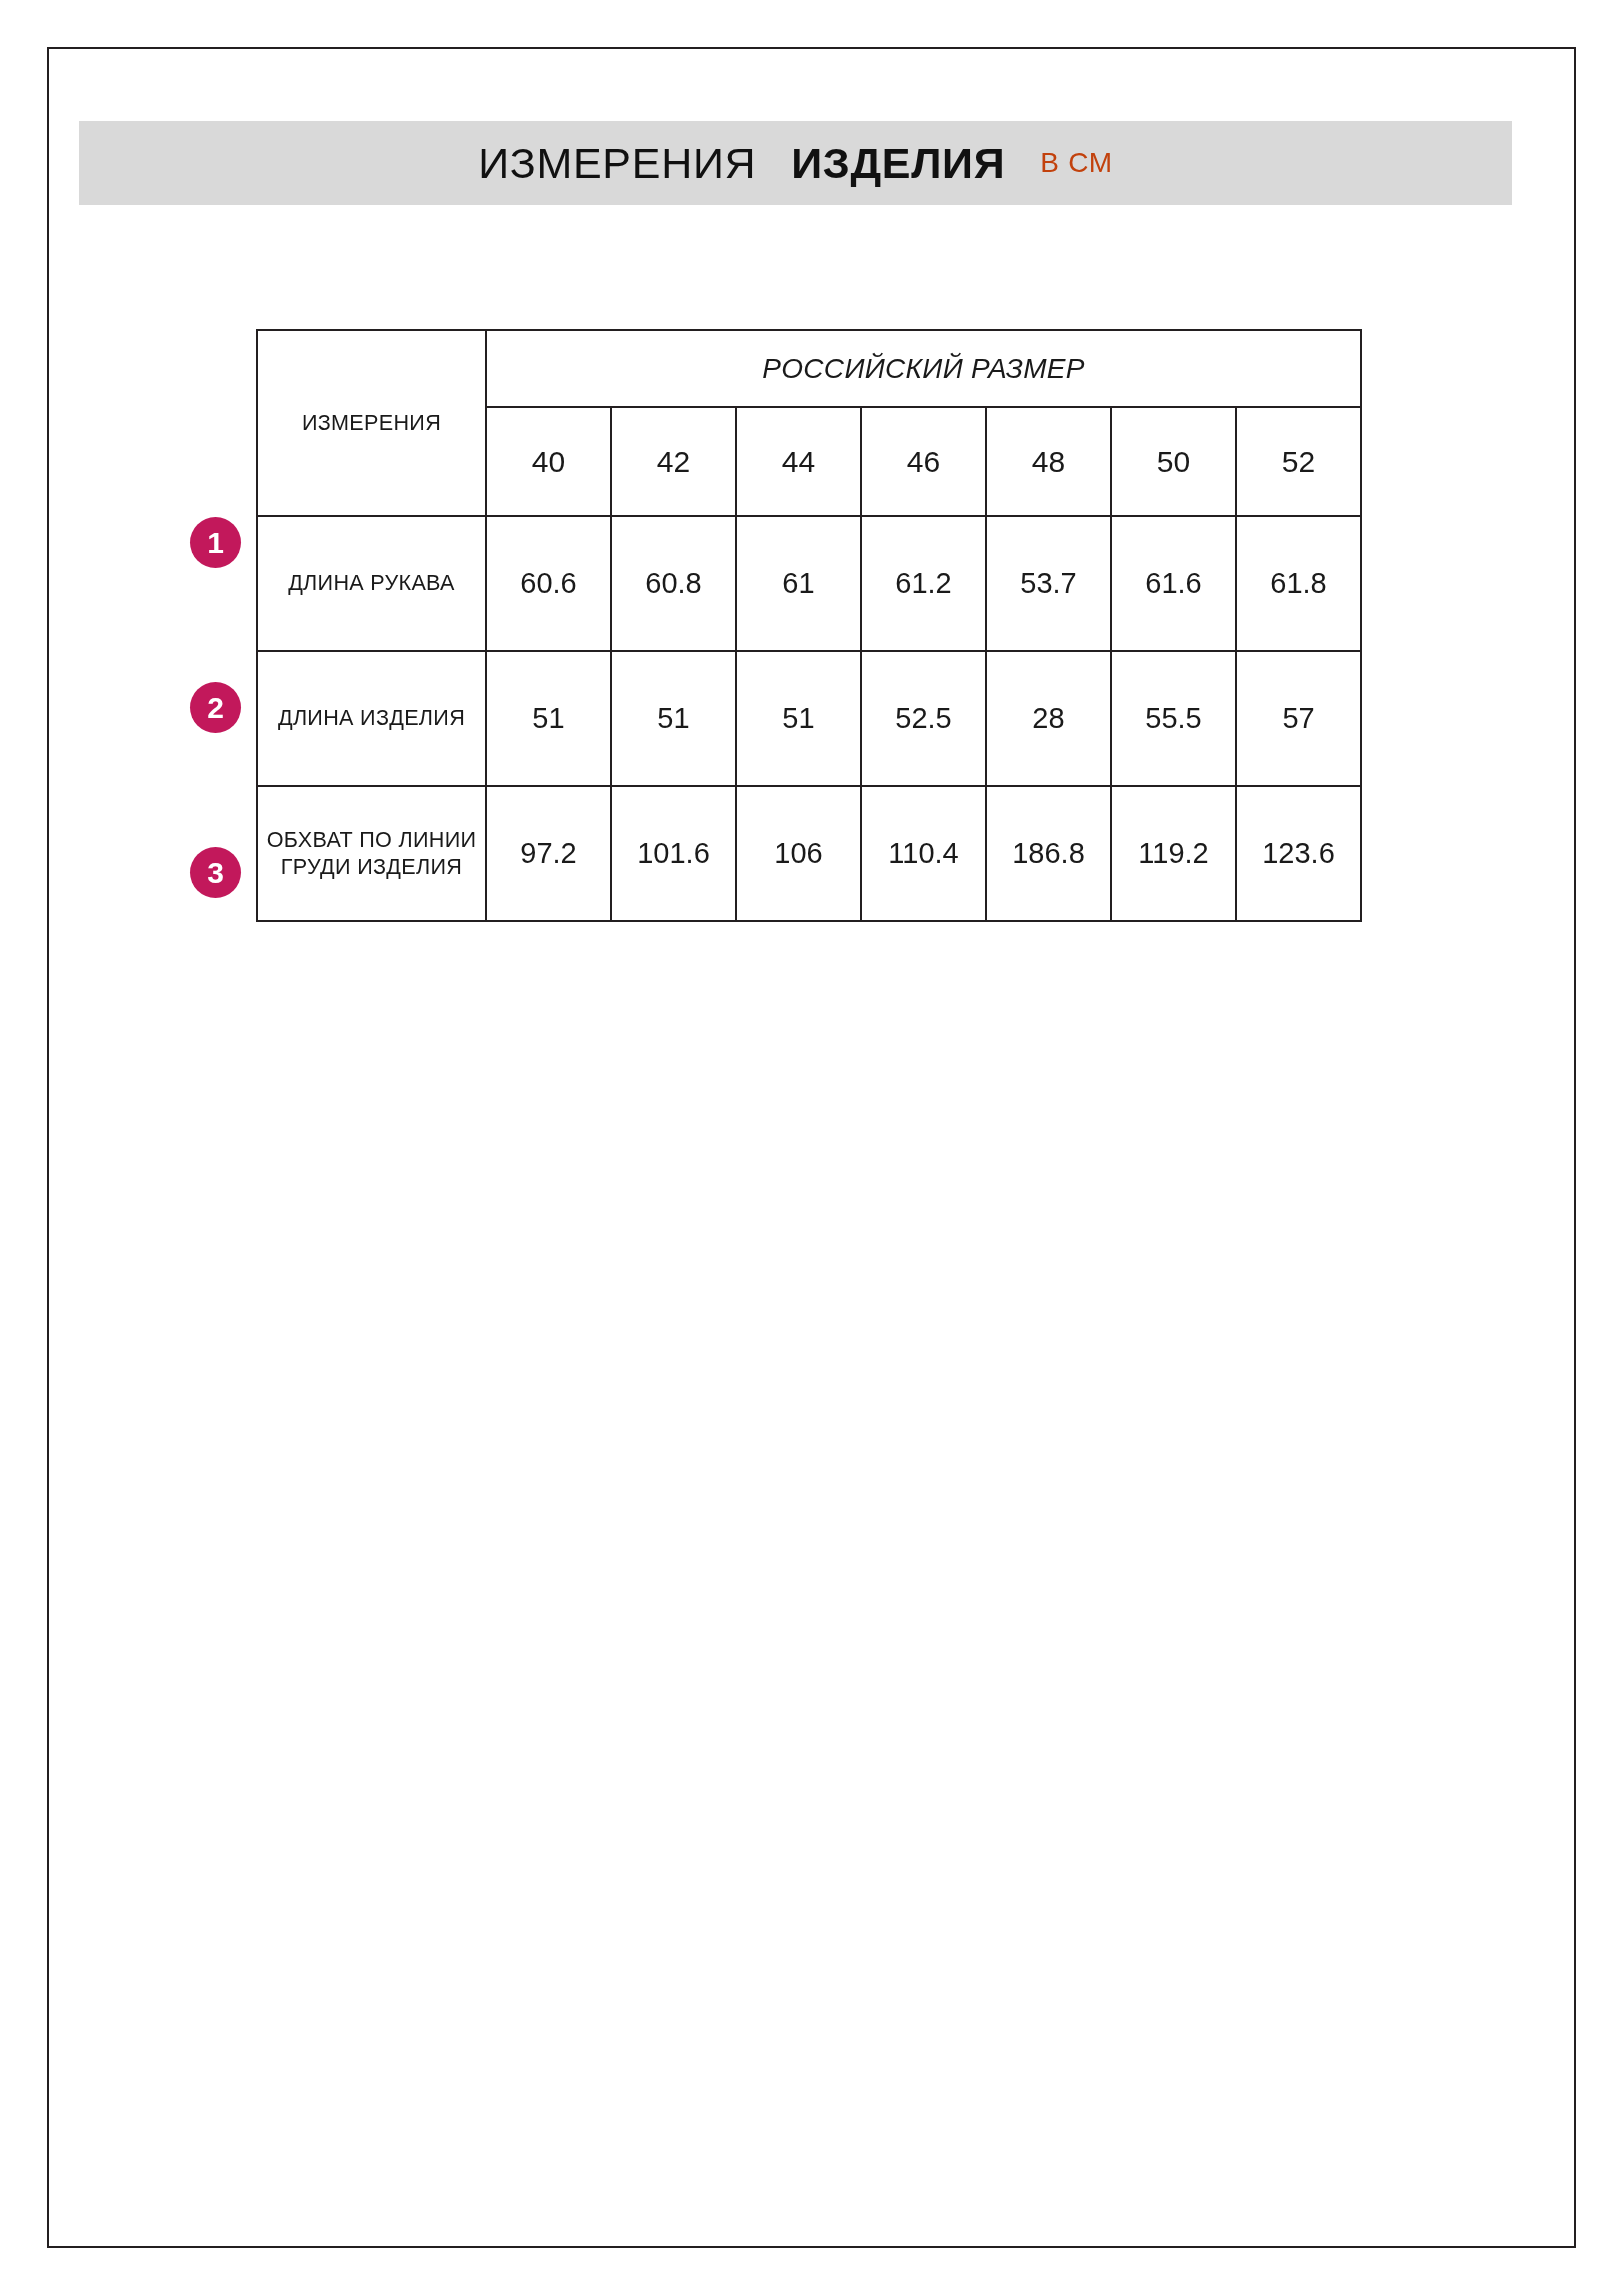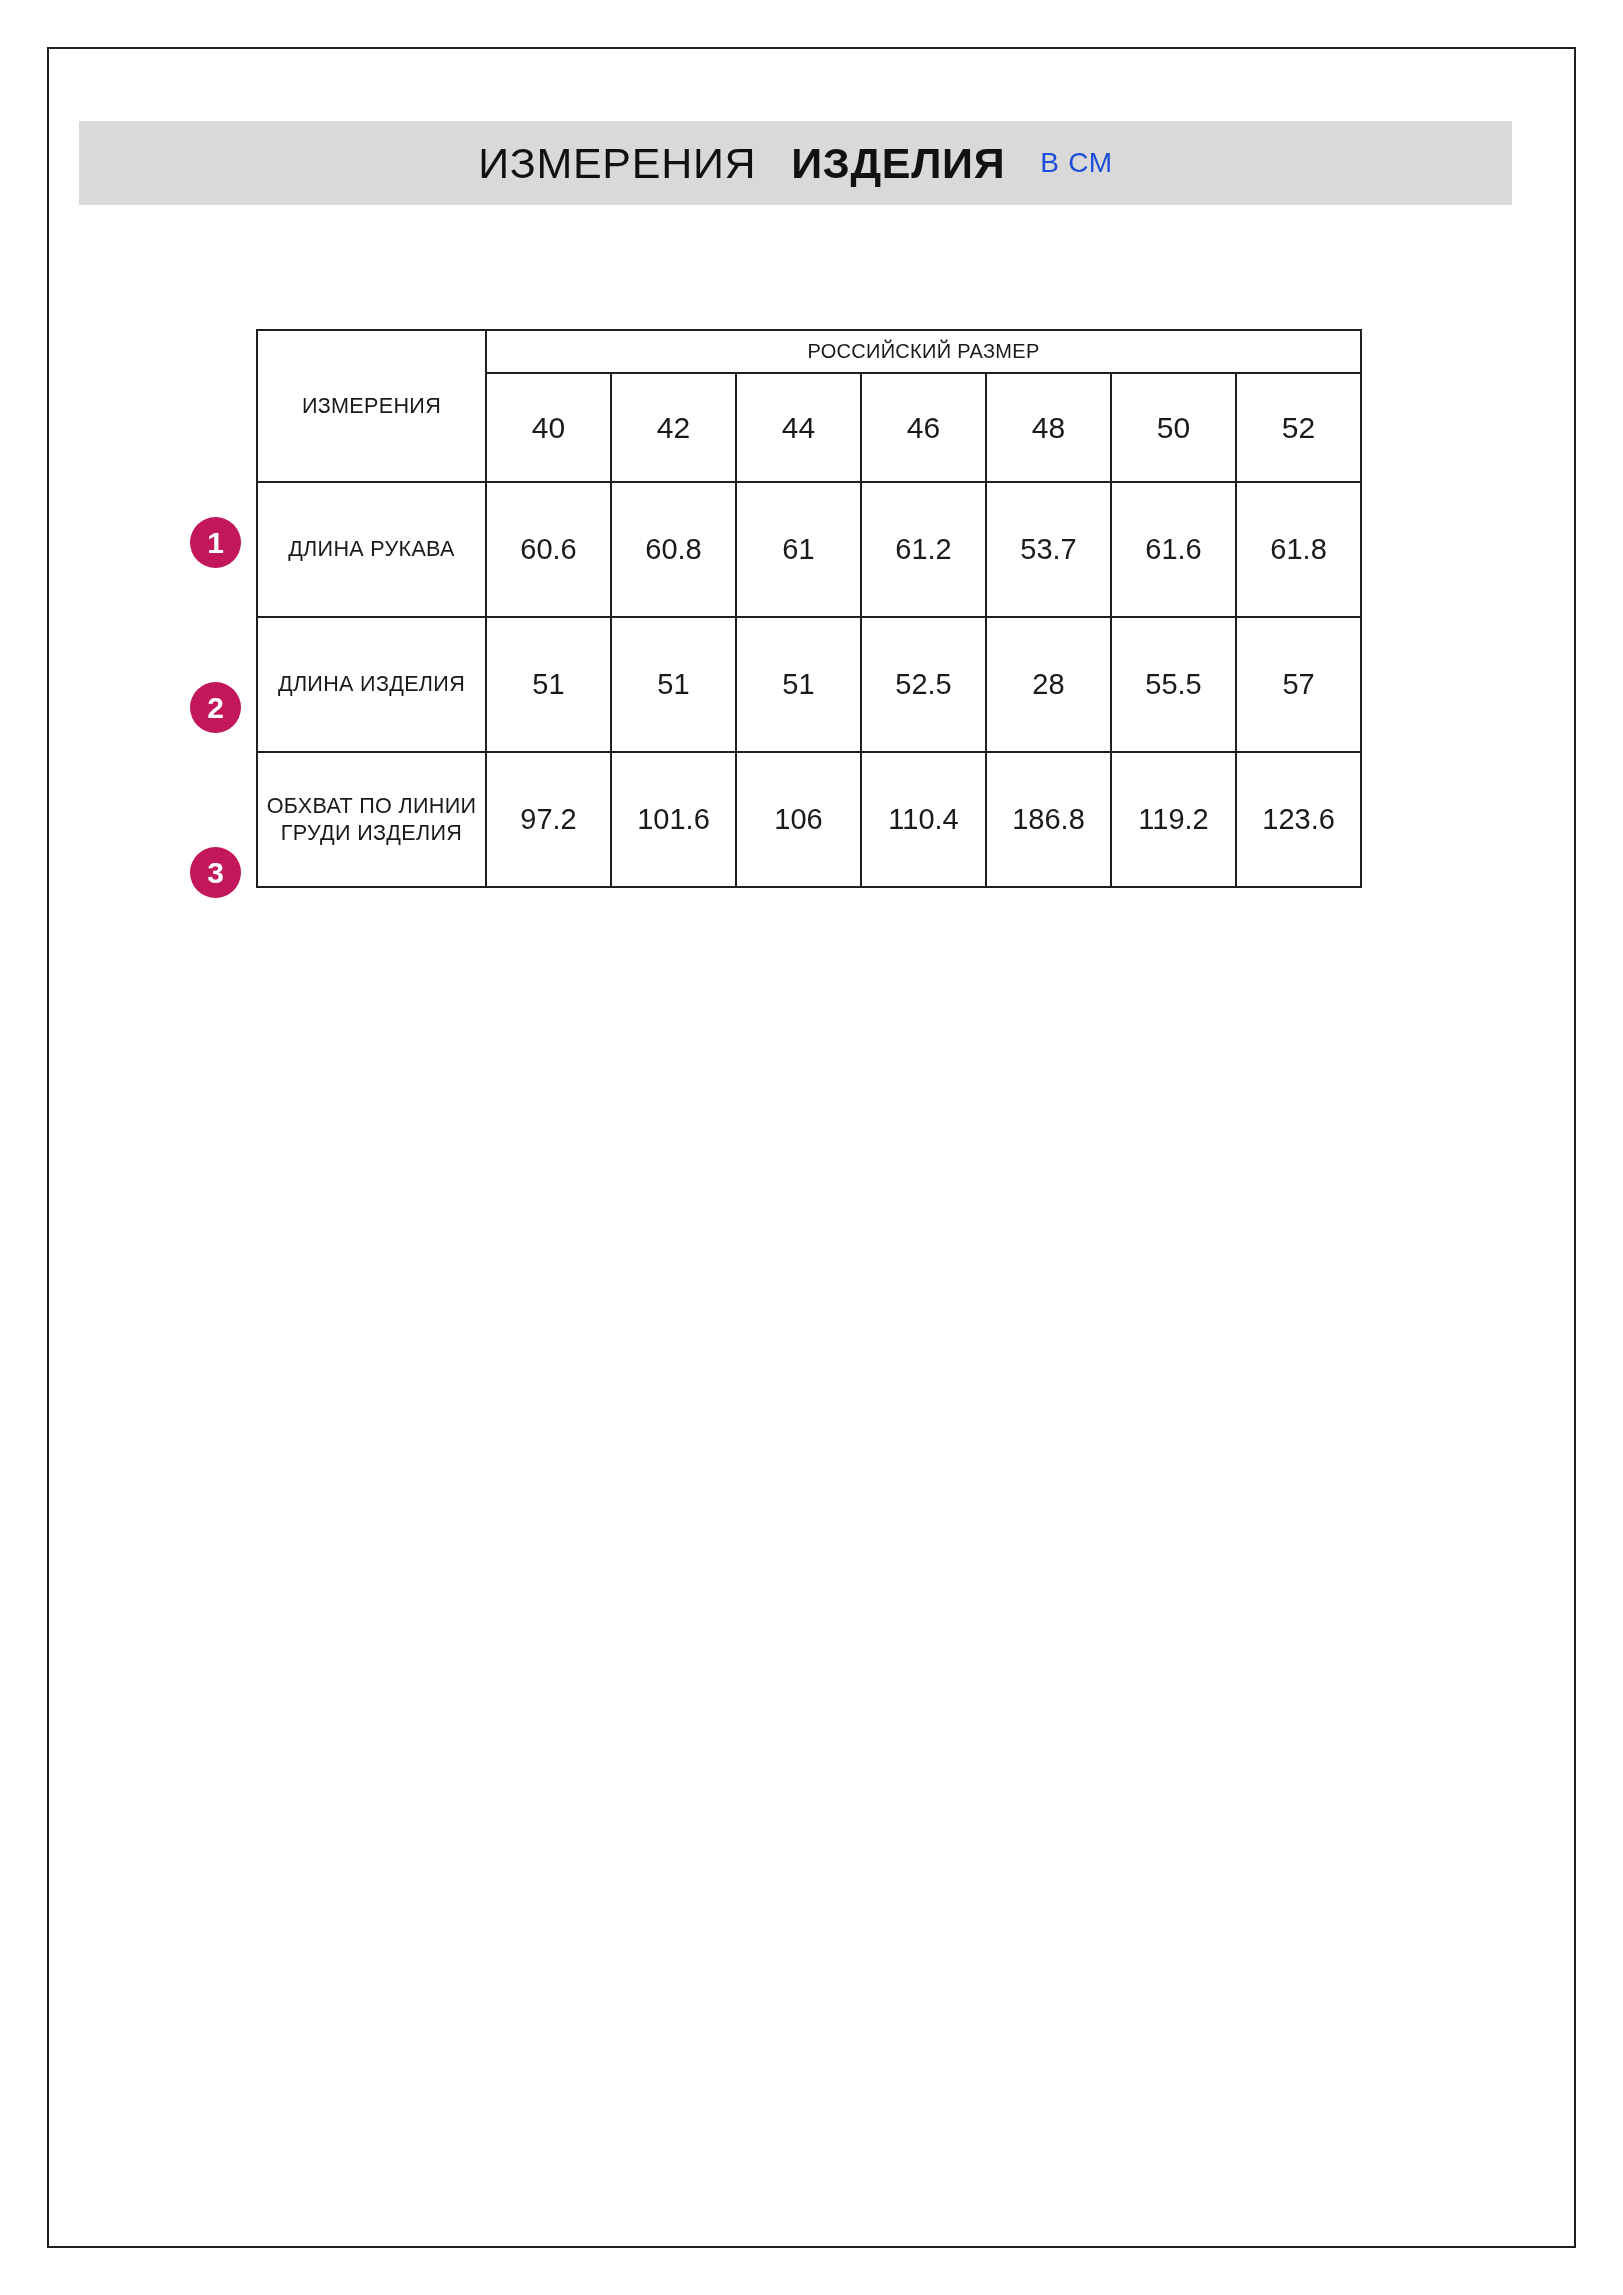--- a/index.html
+++ b/index.html
@@ -49,21 +49,21 @@
   }
   .banner-title-bold {
     font-size: 43px;
     font-weight: 700;
     letter-spacing: 0.7px;
     color: #111;
   }
   .banner-unit {
     font-size: 28px;
     font-weight: 400;
-    color: #1d4ed8;
+    color: #c2410c;
     letter-spacing: 0.7px;
   }
 
   
   .article-code {
     text-align: center;
     font-size: 33px;
     margin-top: 26px;
     color: #1a1a1a;
   }
@@ -88,24 +88,25 @@
     table-layout: fixed;
   }
   table.size-table td, table.size-table th {
     border: 2px solid #231f20;
     text-align: center;
     vertical-align: middle;
     font-weight: 400;
     color: #1a1a1a;
   }
   .hdr-russian {
-    font-size: 20px;
+    font-size: 28px;
     letter-spacing: 0.3px;
     height: 41px;
-    padding: 0 0;
+    padding: 17px 0;
+    font-style: italic;
   }
   .corner-cell {
     font-size: 21.6px;
     letter-spacing: 0.3px;
     width: 229px;
   }
   .size-num {
     font-size: 30px;
     font-weight: 700;
     height: 105px;

